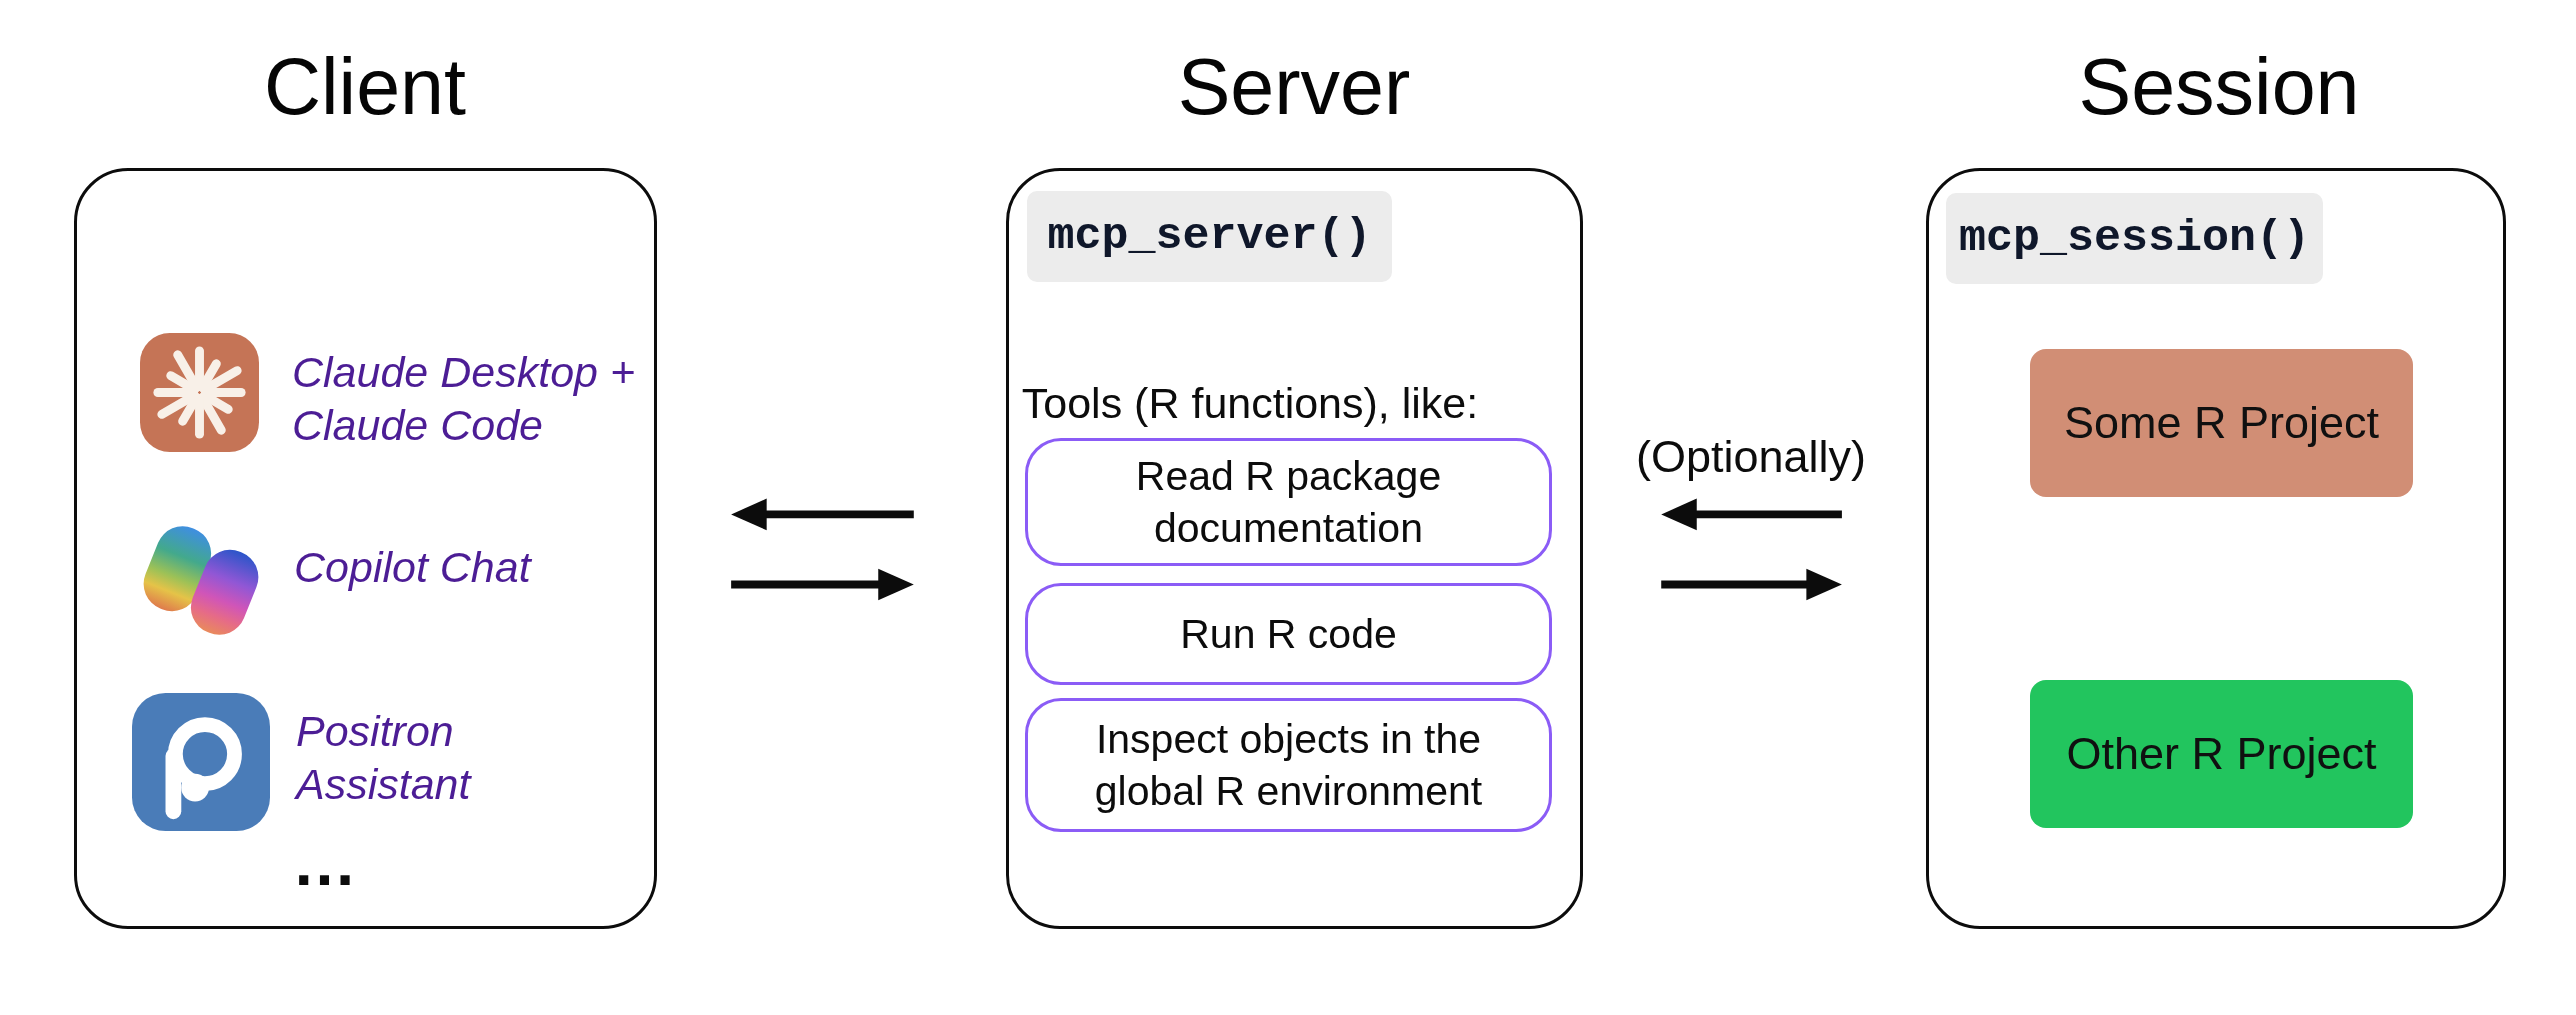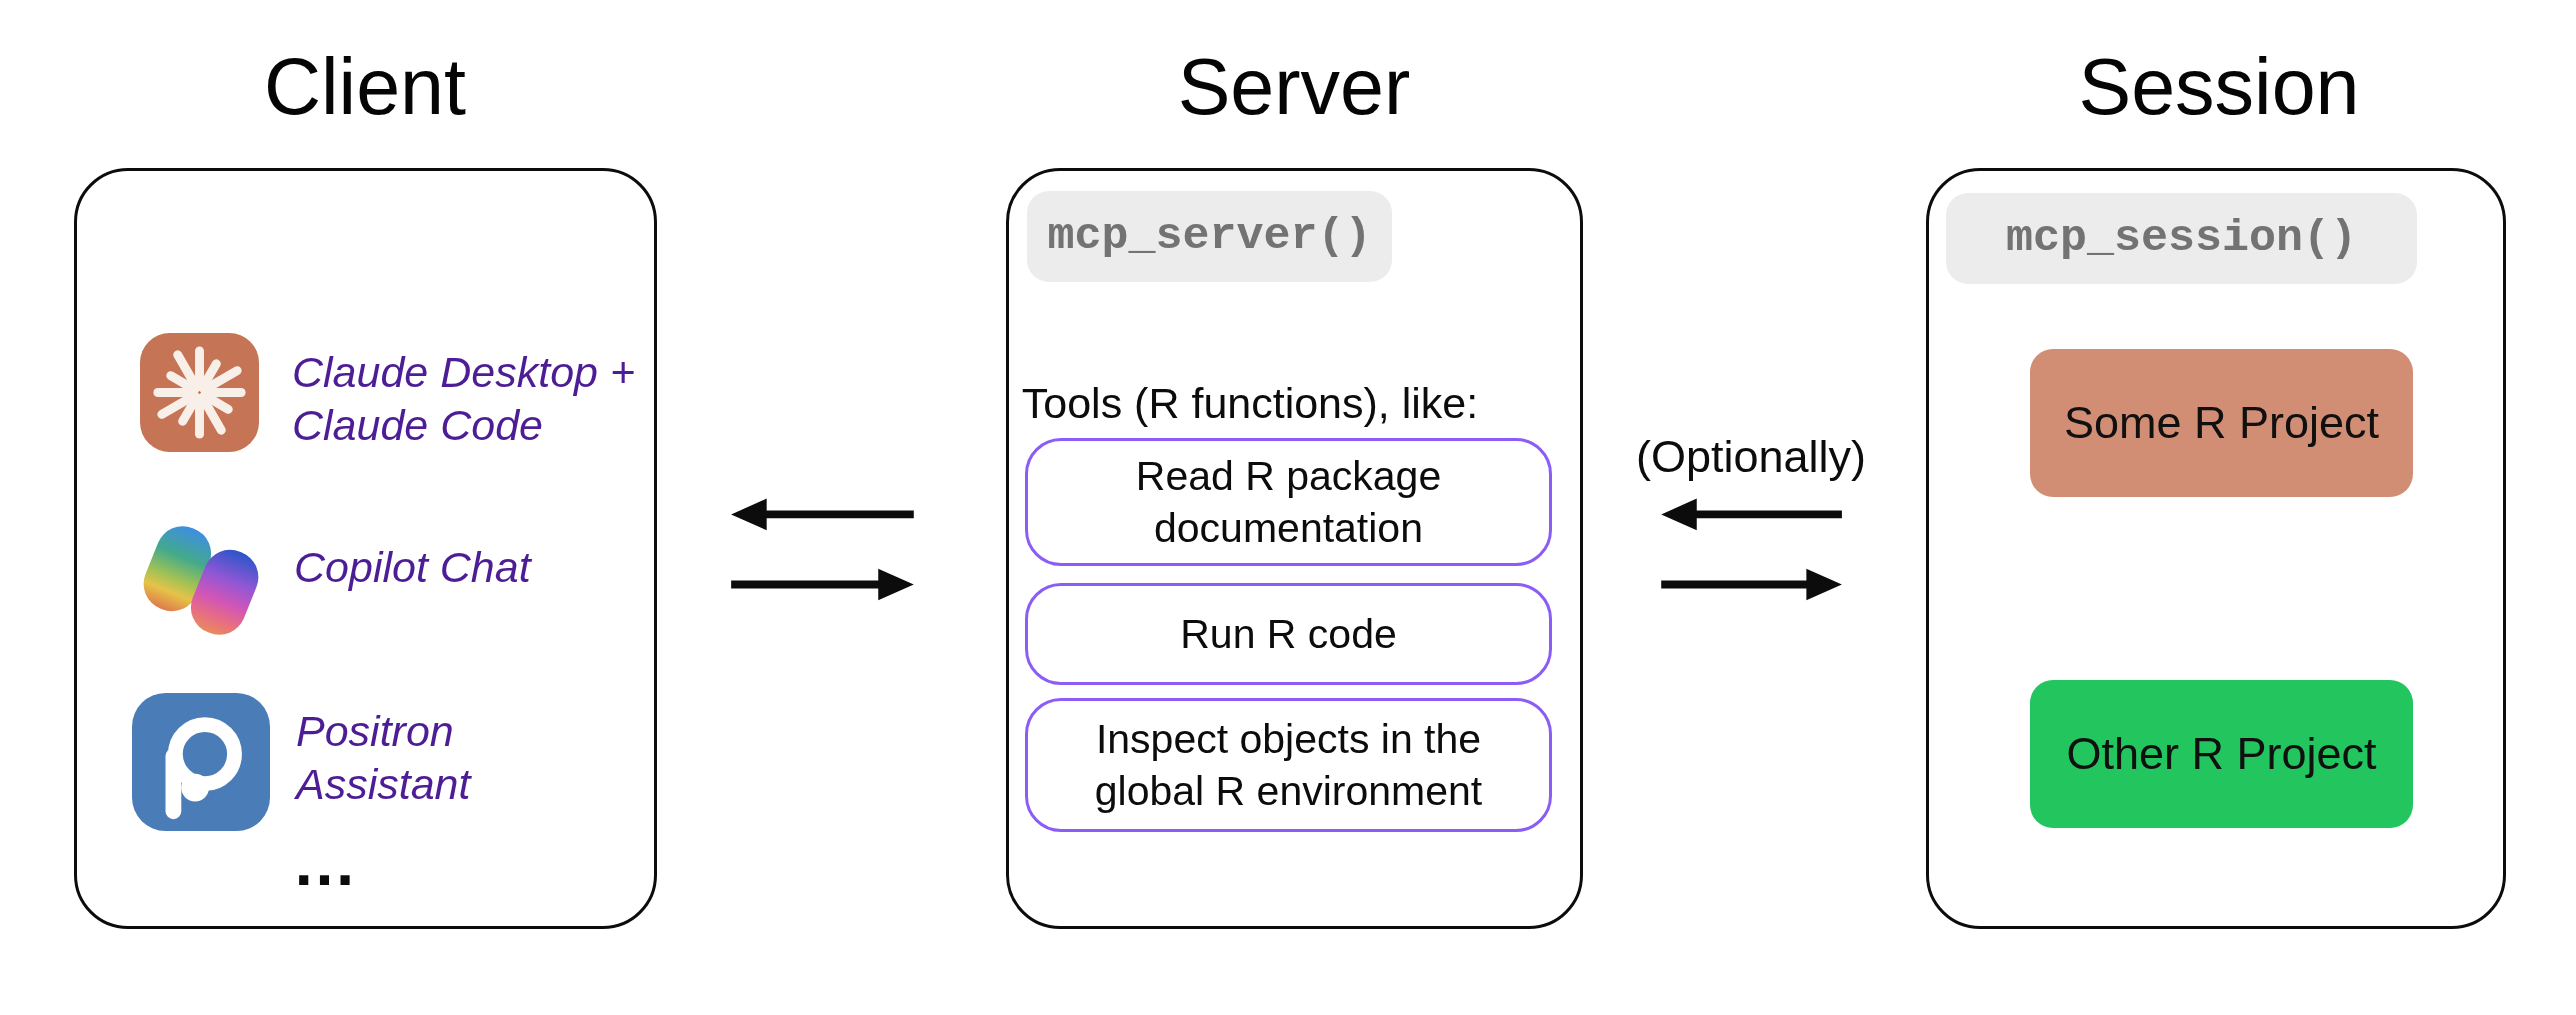--- a/index.html
+++ b/index.html
@@ -28,28 +28,28 @@
     height: 761px;
     background: #ffffff;
     border: 3px solid #0c0c0c;
     border-radius: 54px;
     box-sizing: border-box;
   }
   .code-badge {
     position: absolute;
     height: 91px;
     background: #ececec;
-    border-radius: 22px;
+    border-radius: 10px;
     display: flex;
     align-items: center;
     justify-content: center;
     font-family: "Liberation Mono", monospace;
     font-weight: bold;
     font-size: 45px;
-    color: #737373;
+    color: #0f172a;
     white-space: nowrap;
   }
   .client-item-icon { position: absolute; }
   .client-item-text {
     position: absolute;
     font-size: 43px;
     line-height: 53px;
     color: #4c1d95;
     white-space: nowrap;
     font-style: italic;
@@ -91,21 +91,21 @@
     font-size: 41px;
     line-height: 52px;
     color: #0c0c0c;
     background: #ffffff;
   }
   .project-box {
     position: absolute;
     left: 2030px;
     width: 383px;
     height: 148px;
-    border-radius: 23px;
+    border-radius: 16px;
     display: flex;
     align-items: center;
     justify-content: center;
     font-size: 45px;
     color: #101010;
     white-space: nowrap;
   }
   #project-some { top: 349px; background: #d18e75; }
   #project-other { top: 680px; background: #22c55e; }
   .optionally-label {
@@ -215,21 +215,21 @@
     <span>documentation</span>
   </div>
   <div class="tool-box" style="top:583px; height:102px;">
     <span>Run R code</span>
   </div>
   <div class="tool-box" style="top:698px; height:134px;">
     <span>Inspect objects in the</span>
     <span>global R environment</span>
   </div>
 
-  <div class="code-badge" style="left:1946px; top:193px; width:471px;">
+  <div class="code-badge" style="left:1946px; top:193px; width:377px;">
     <span>mcp_session()</span>
   </div>
 
   <div class="project-box" id="project-some">
     <span>Some R Project</span>
   </div>
   <div class="project-box" id="project-other">
     <span>Other R Project</span>
   </div>
 

